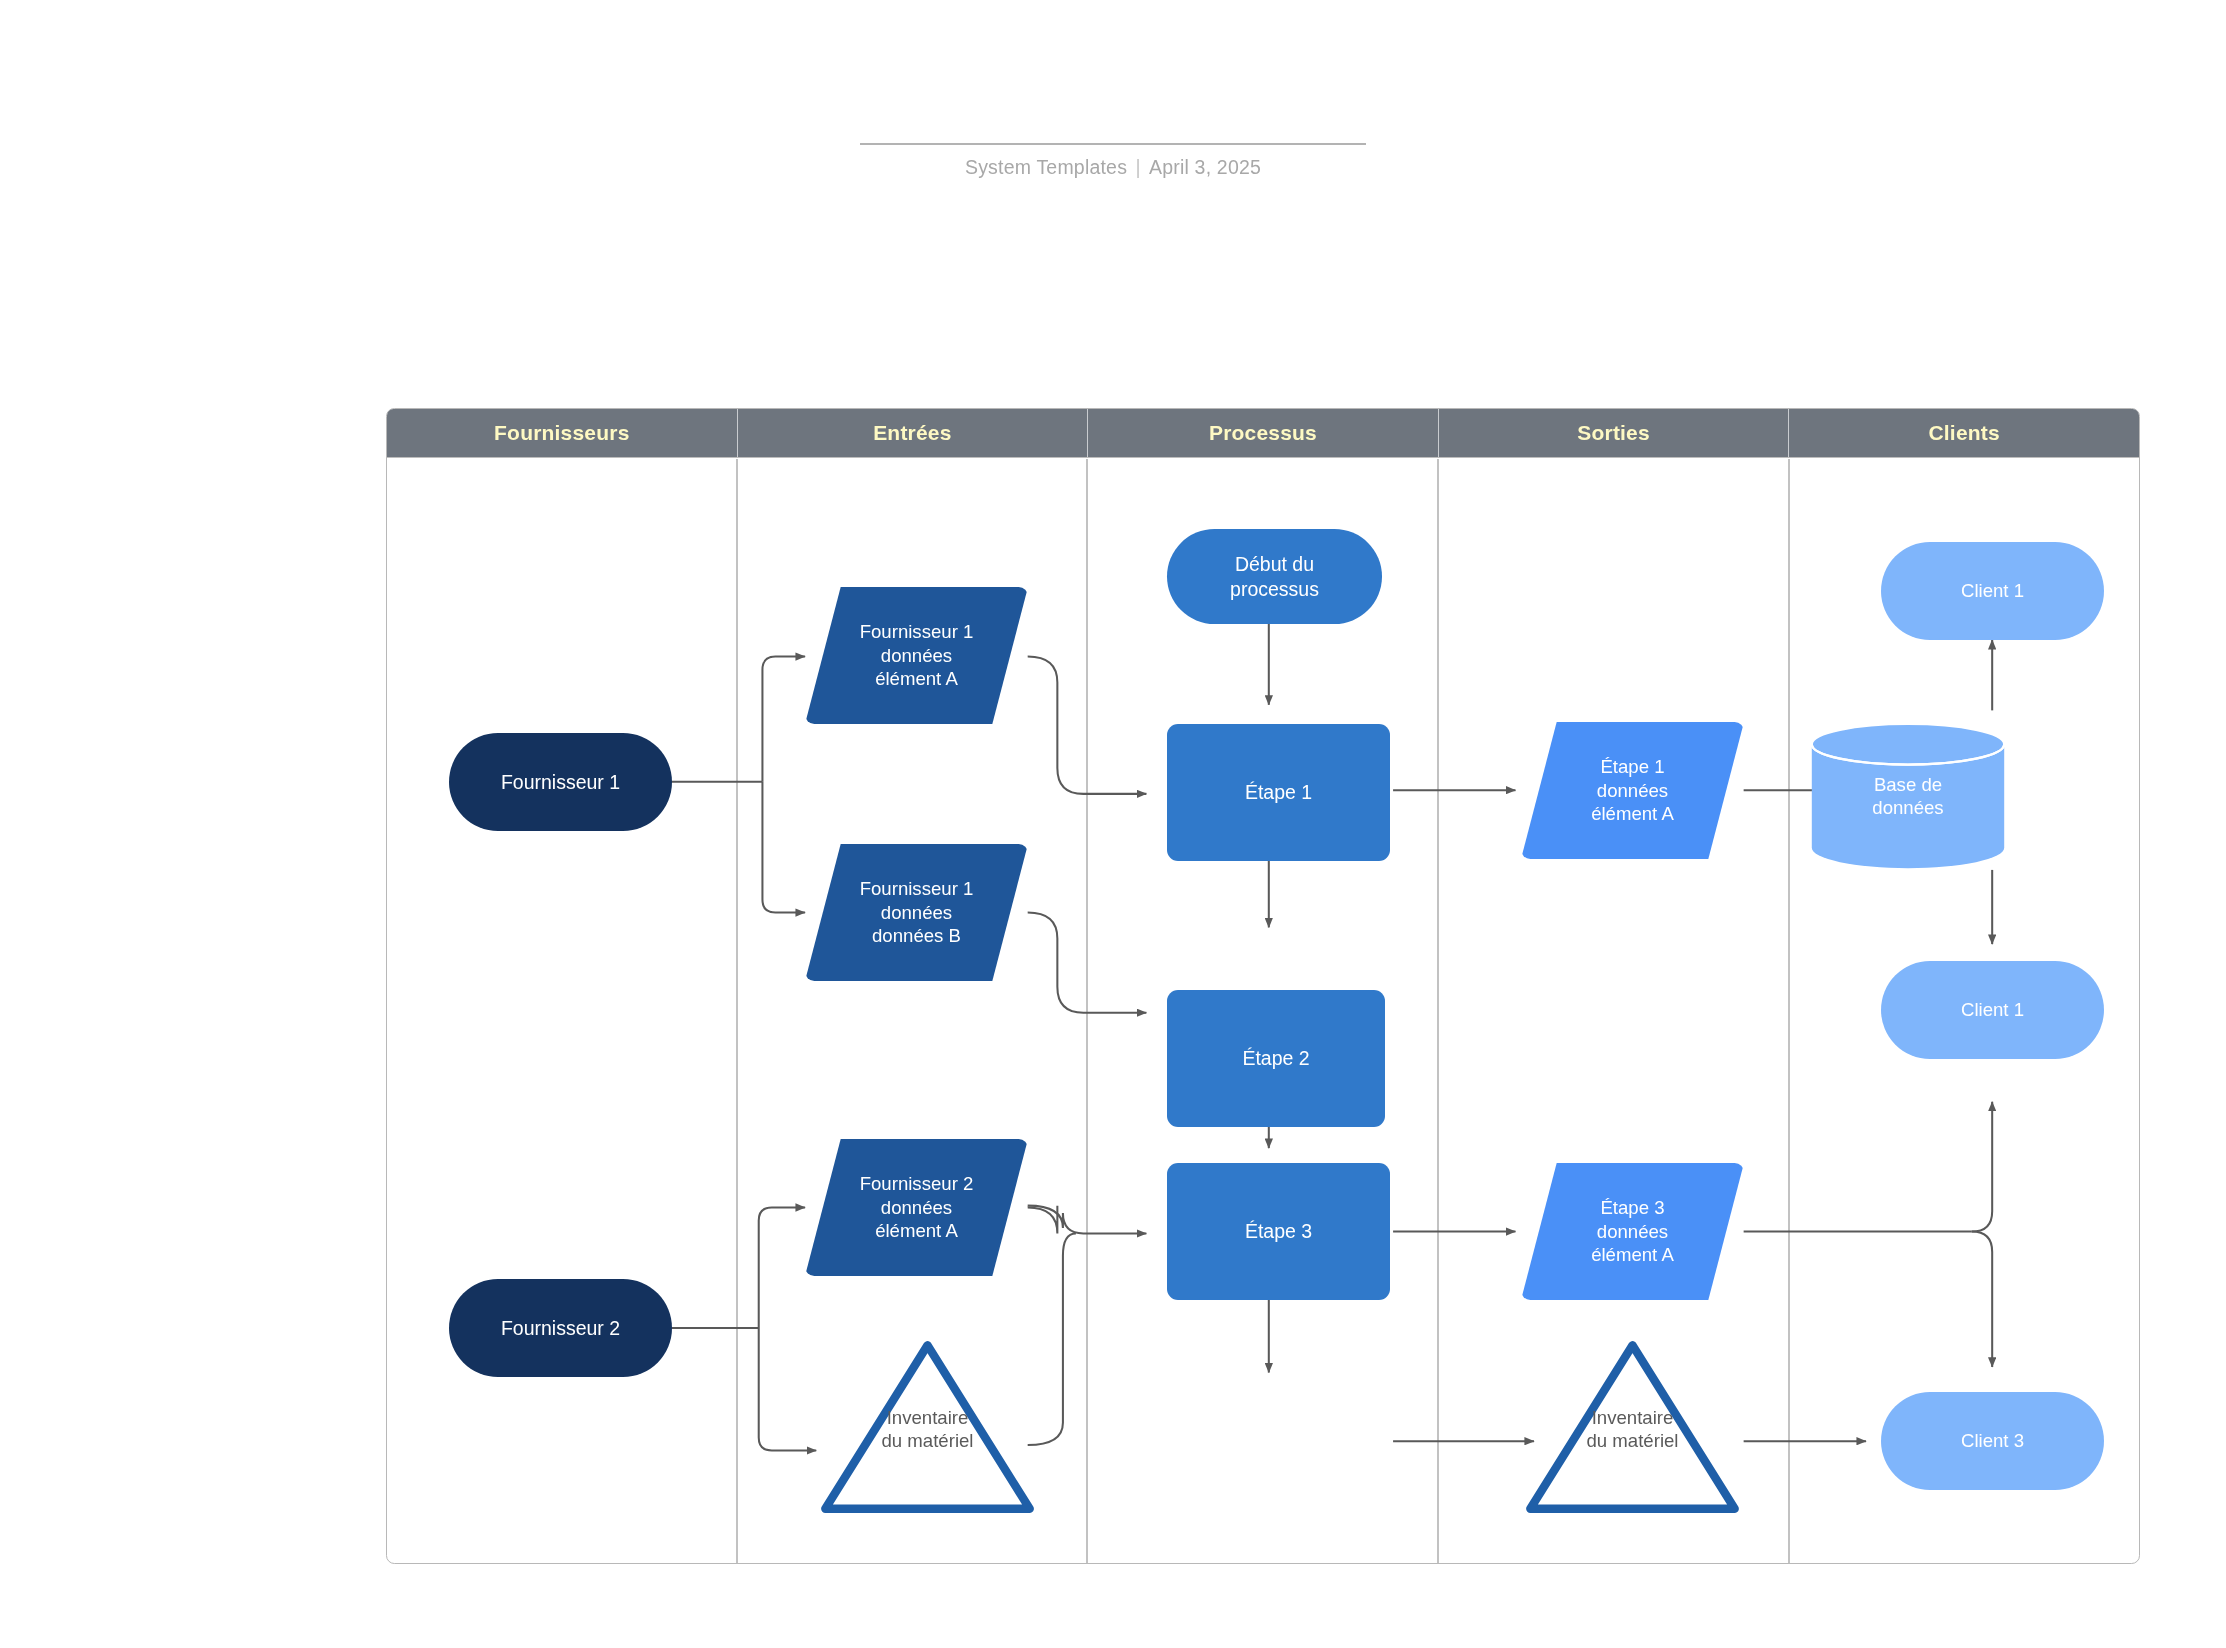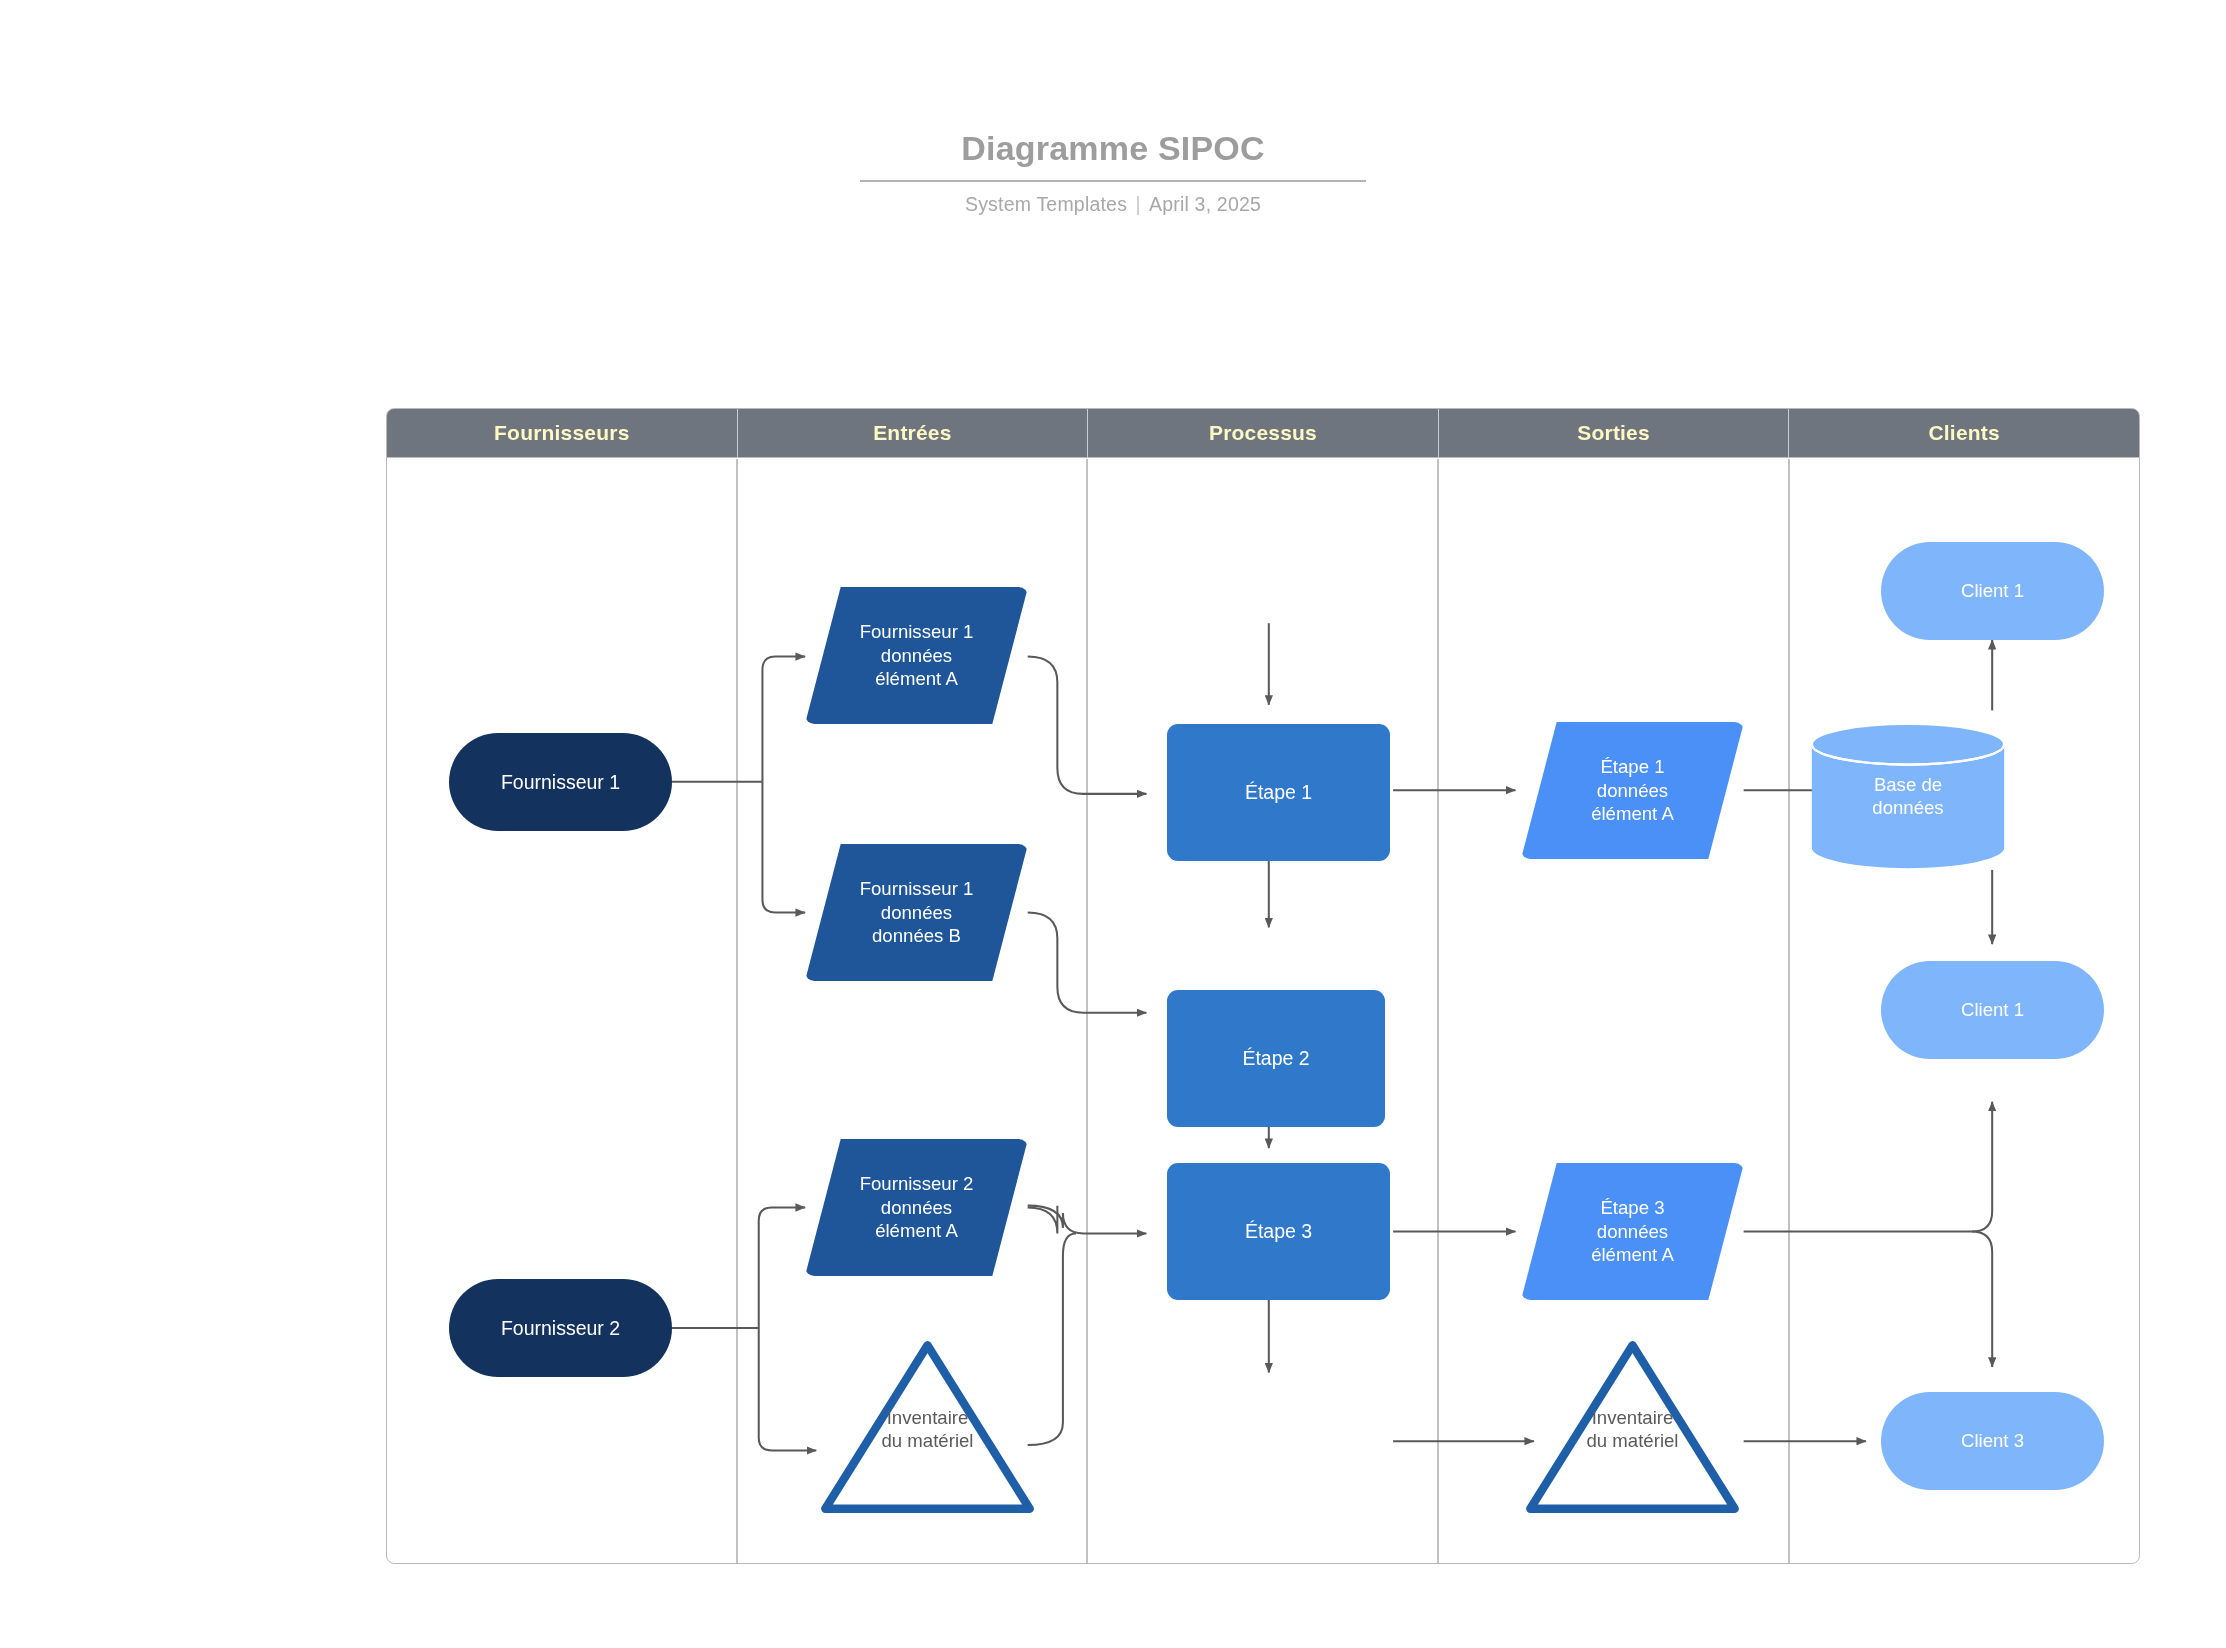--- a/index.html
+++ b/index.html
@@ -170,21 +170,20 @@
     width: 100%; height: 100%;
   }
   .db-node .label { position: relative; z-index: 2; }
 </style>
 </head>
 <body>
 
 <div id="page">
 
   <div id="title-block">
-    <div id="doc-title">Diagramme SIPOC</div>
     <div id="title-rule"></div>
     <div id="doc-subtitle">
       <span>System Templates</span><span class="sep">|</span><span>April 3, 2025</span>
     </div>
   </div>
 
   <div id="sipoc-frame">
     <div id="header-row">
       <div class="header-cell">Fournisseurs</div>
       <div class="header-cell">Entrées</div>
@@ -300,20 +299,26 @@
   <div class="node triangle-node" style="left:816px; top:1334px; width:223px; height:186px;">
     <svg class="tri-svg" viewBox="0 0 240 200">
       <path d="M120,12 L230,188 L10,188 Z" fill="#ffffff" stroke="#1f5fa8" stroke-width="9" stroke-linejoin="round"></path>
     </svg>
     <span class="label">
       <span>Inventaire</span><br>
       <span>du matériel</span>
     </span>
   </div>
 
+  <div class="node terminator process-pill" style="left:1167px; top:529px; width:215px; height:95px;">
+    <span class="label">
+      <span>Début du</span><br>
+      <span>processus</span>
+    </span>
+  </div>
 
   <div class="node process-box" style="left:1167px; top:724px; width:223px; height:137px;">
     <span class="label">Étape 1</span>
   </div>
 
   <div class="node process-box" style="left:1167px; top:990px; width:218px; height:137px;">
     <span class="label">Étape 2</span>
   </div>
 
   <div class="node process-box" style="left:1167px; top:1163px; width:223px; height:137px;">

